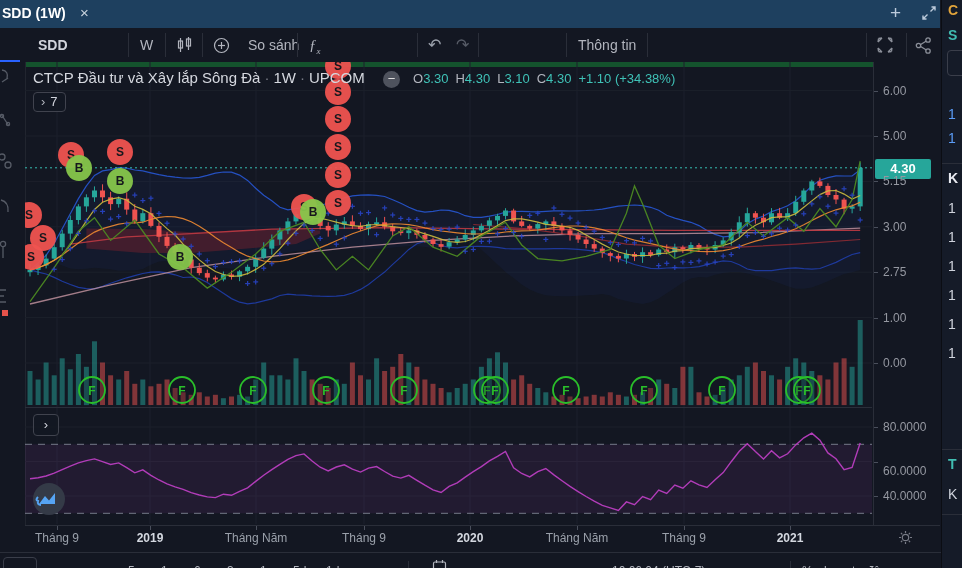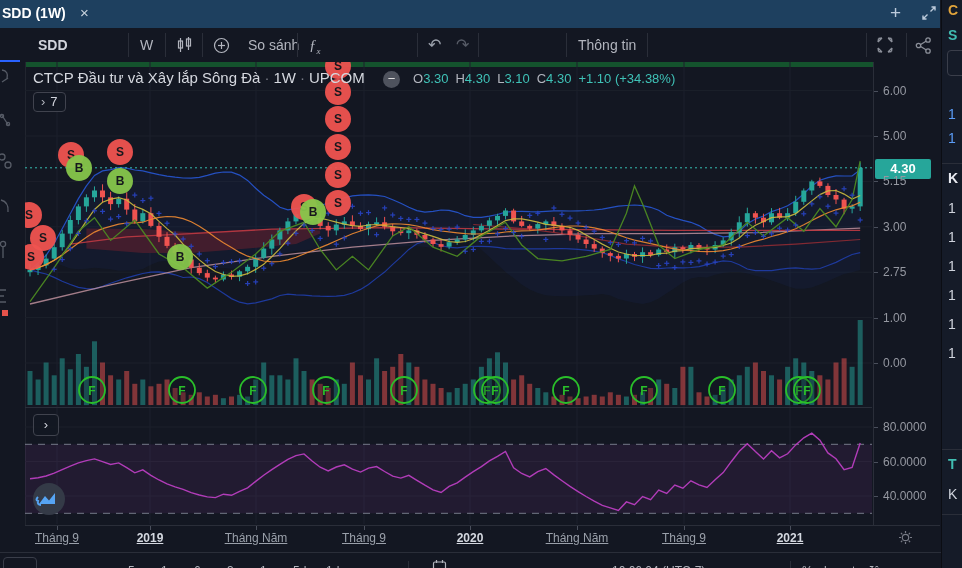--- a/index.html
+++ b/index.html
@@ -37,21 +37,21 @@
              font-size:13px;line-height:20px;text-align:center;color:#d1d4dc;cursor:pointer;background:rgba(19,23,34,.85);}
   #tv-logo{left:33px;top:483px;width:32px;height:32px;border-radius:50%;background:#343a47;cursor:pointer;}
   
   #price-axis{left:873px;top:62px;width:67px;height:463px;background:#131722;border-left:1px solid #2a2e39;}
   .ax-label{position:absolute;left:9px;font-size:12px;color:#9598a1;}
   .ax-tick{position:absolute;left:0;width:4px;height:1px;background:#4a4f5c;}
   #last-price-tag{position:absolute;left:1px;top:97px;width:56px;height:20px;background:#26a69a;border-radius:2px;
                   color:#fff;font-size:13px;font-weight:bold;text-align:center;line-height:20px;}
   
   #time-axis{left:25px;top:525px;width:915px;height:26px;background:#131722;border-top:1px solid #2a2e39;border-bottom:1px solid #2a2e39;}
-  .t-label{position:absolute;top:5px;font-size:12px;color:#9aa0aa;transform:translateX(-50%);white-space:nowrap;text-decoration:underline;}
+  .t-label{position:absolute;top:5px;font-size:12px;color:#9aa0aa;transform:translateX(-50%);white-space:nowrap;}
   .t-label.bold{color:#d4d8e0;font-weight:bold;}
   .t-tick{position:absolute;top:0;width:1px;height:4px;background:#4a4f5c;}
   
   #bottombar{left:0;top:552px;width:962px;height:36px;background:#131722;border-top:1px solid #2a2e39;}
   .bb-item{position:absolute;top:0;height:36px;line-height:36px;font-size:12px;color:#b2b5be;cursor:pointer;white-space:nowrap;}
   #bb-box{position:absolute;left:3px;top:4px;width:32px;height:22px;border:1px solid #3a3e4a;border-radius:4px;}
   .bb-sep{position:absolute;top:8px;width:1px;height:20px;background:#2a2e39;}
   
   #sidepanel{left:941px;top:0;width:21px;height:568px;background:#151b28;border-left:1px solid #0b0d13;overflow:hidden;}
   .sp-frag{position:absolute;left:6px;font-size:14px;}
@@ -803,21 +803,21 @@
     <span class="ax-label" style="top:158px">3.00</span>
     <span class="ax-tick" style="top:210px"></span>
     <span class="ax-label" style="top:203px">2.75</span>
     <span class="ax-tick" style="top:256px"></span>
     <span class="ax-label" style="top:249px">1.00</span>
     <span class="ax-tick" style="top:301px"></span>
     <span class="ax-label" style="top:294px">0.00</span>
     <span class="ax-tick" style="top:365px"></span>
     <span class="ax-label" style="top:358px">80.0000</span>
     <span class="ax-tick" style="top:400px"></span>
-    <span class="ax-label" style="top:393px">60.0000</span>
+    <span class="ax-label" style="top:402px">60.0000</span>
     <span class="ax-tick" style="top:434px"></span>
     <span class="ax-label" style="top:427px">40.0000</span>
   </div>
 
 <div class="abs" id="time-axis">
   <span class="tbicon" style="left:872px;top:3px">
     <svg width="17" height="17" viewBox="0 0 17 17">
         <g stroke="#787b86" stroke-width="1.2" fill="none">
       <circle cx="8.5" cy="8.5" r="3.2"></circle>
       <path d="M8.5,2 v2 M8.5,13 v2 M2,8.5 h2 M13,8.5 h2 M3.9,3.9 l1.4,1.4 M11.7,11.7 l1.4,1.4 M13.1,3.9 l-1.4,1.4 M5.3,11.7 l-1.4,1.4"></path>

